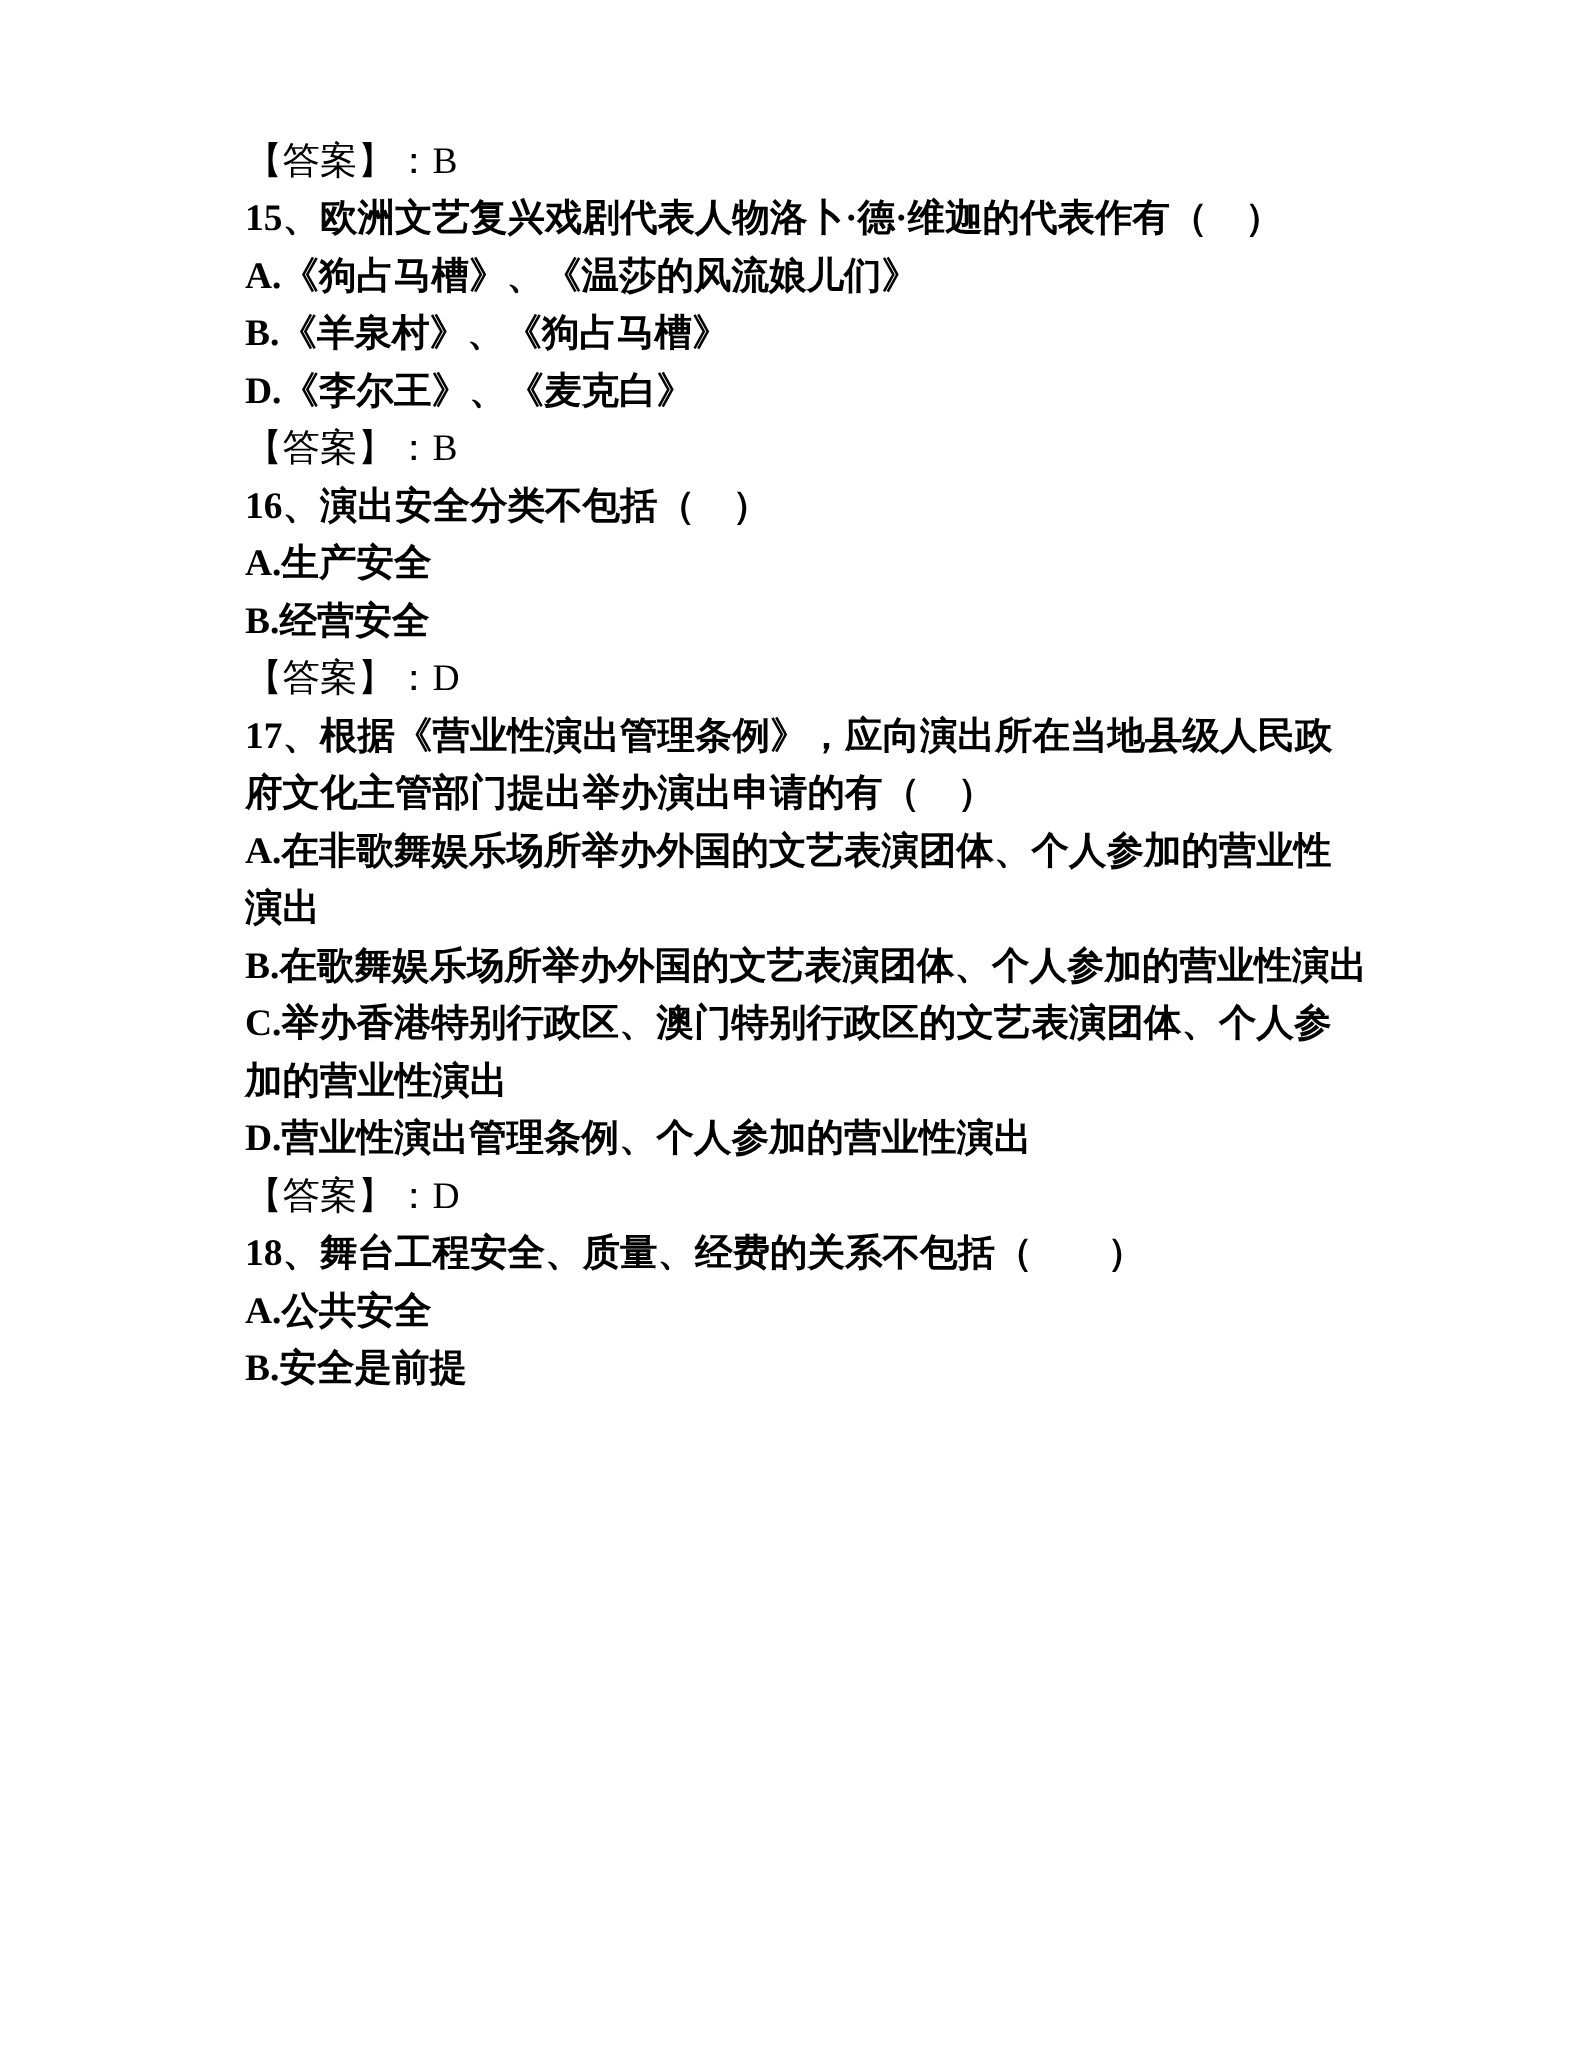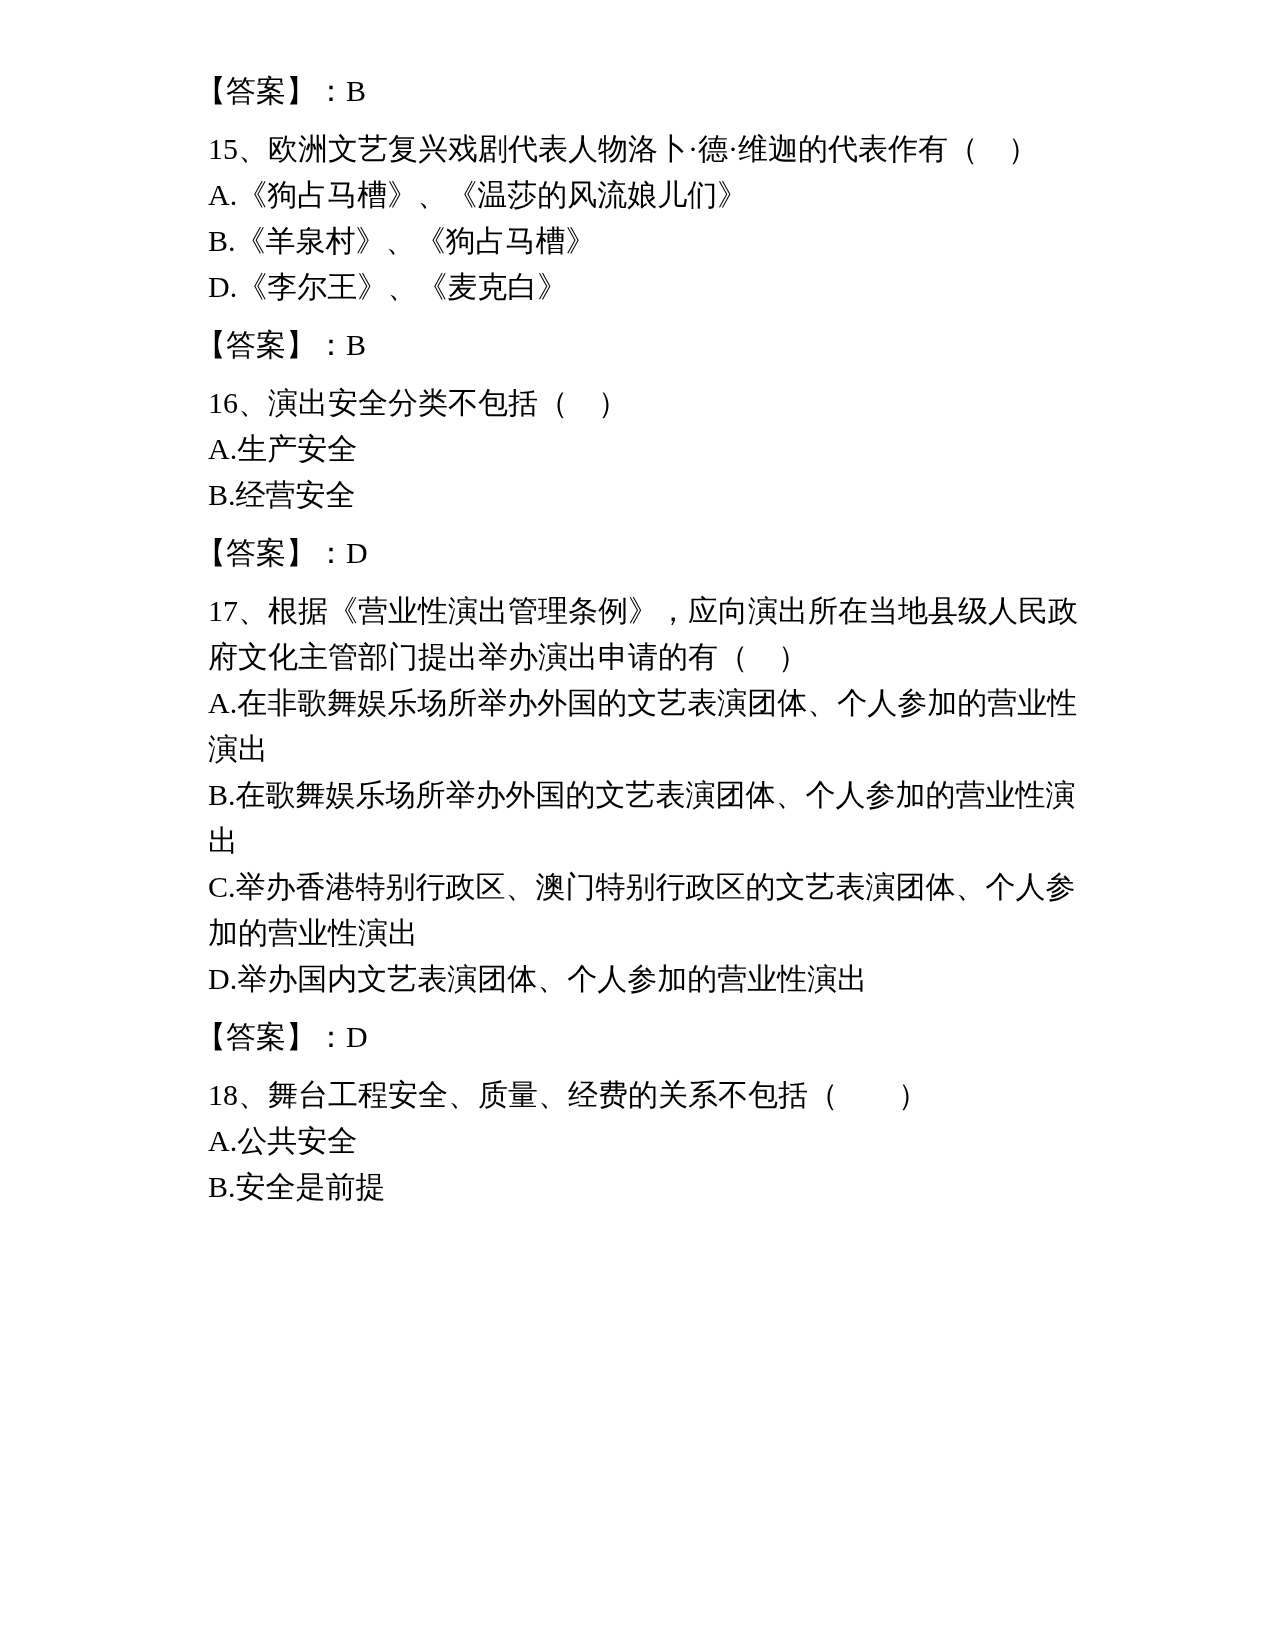--- a/index.html
+++ b/index.html
@@ -21,35 +21,36 @@
     top: 0;
     width: 1275px;
     height: 1650px;
     background: #ffffff;
   }
   .content {
     position: absolute;
     left: 196px;
     top: 0;
     width: 898px;
-    padding-top: 68px;
+    padding-top: 106px;
     font-size: 30px;
     line-height: 46px;
     text-align: left;
     word-break: break-all;
   }
   .content p {
     margin: 0;
   }
   .answer-line {
     margin-top: 34px;
     margin-bottom: 17px;
   }
   .question-block {
-    margin: 12px;
+    margin: 0;
+    font-weight: bold;
   }
 </style>
 </head>
 <body style="background: rgb(255, 255, 255);">
 
 <div class="page">
   <div class="content" id="content" style="color: rgb(0, 0, 0);">
       <p class="answer-line">【答案】：B</p>
       <div class="question-block">
         <p class="question-title">15、欧洲文艺复兴戏剧代表人物洛卜·德·维迦的代表作有（　）</p>
@@ -62,21 +63,21 @@
         <p class="question-title">16、演出安全分类不包括（　）</p>
         <p class="question-option">A.生产安全</p>
         <p class="question-option">B.经营安全</p>
       </div>
       <p class="answer-line">【答案】：D</p>
       <div class="question-block">
         <p class="question-title">17、根据《营业性演出管理条例》，应向演出所在当地县级人民政府文化主管部门提出举办演出申请的有（　）</p>
         <p class="question-option">A.在非歌舞娱乐场所举办外国的文艺表演团体、个人参加的营业性演出</p>
         <p class="question-option">B.在歌舞娱乐场所举办外国的文艺表演团体、个人参加的营业性演出</p>
         <p class="question-option">C.举办香港特别行政区、澳门特别行政区的文艺表演团体、个人参加的营业性演出</p>
-        <p class="question-option">D.举办国内文艺表演团体、个人参加的营业性演出</p>
+        <p class="question-option">D.营业性演出管理条例、个人参加的营业性演出</p>
       </div>
       <p class="answer-line">【答案】：D</p>
       <div class="question-block">
         <p class="question-title">18、舞台工程安全、质量、经费的关系不包括（　　）</p>
         <p class="question-option">A.公共安全</p>
         <p class="question-option">B.安全是前提</p>
       </div>
     </div>
 </div>
 

